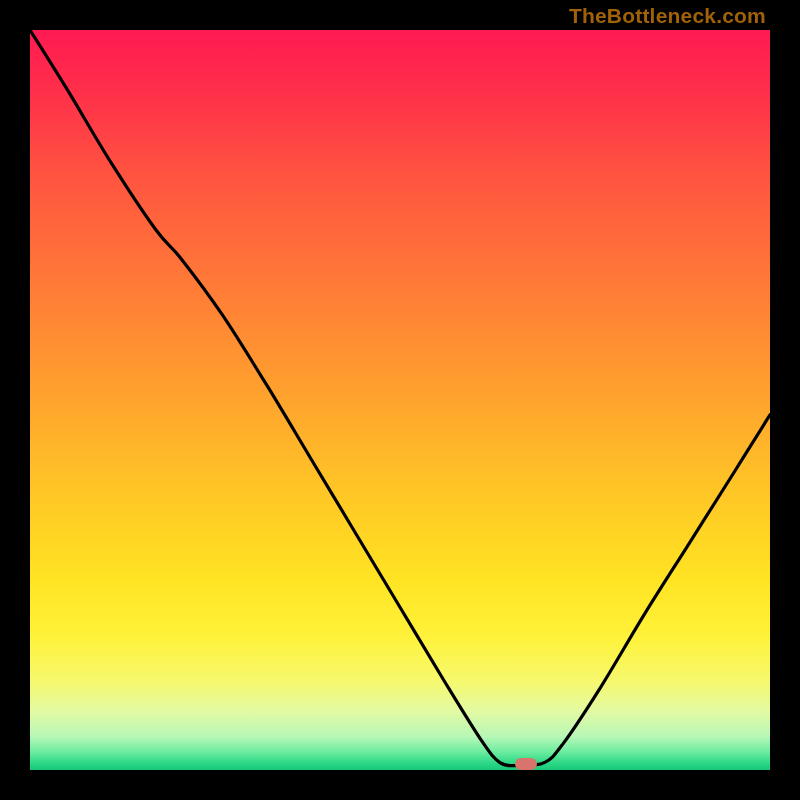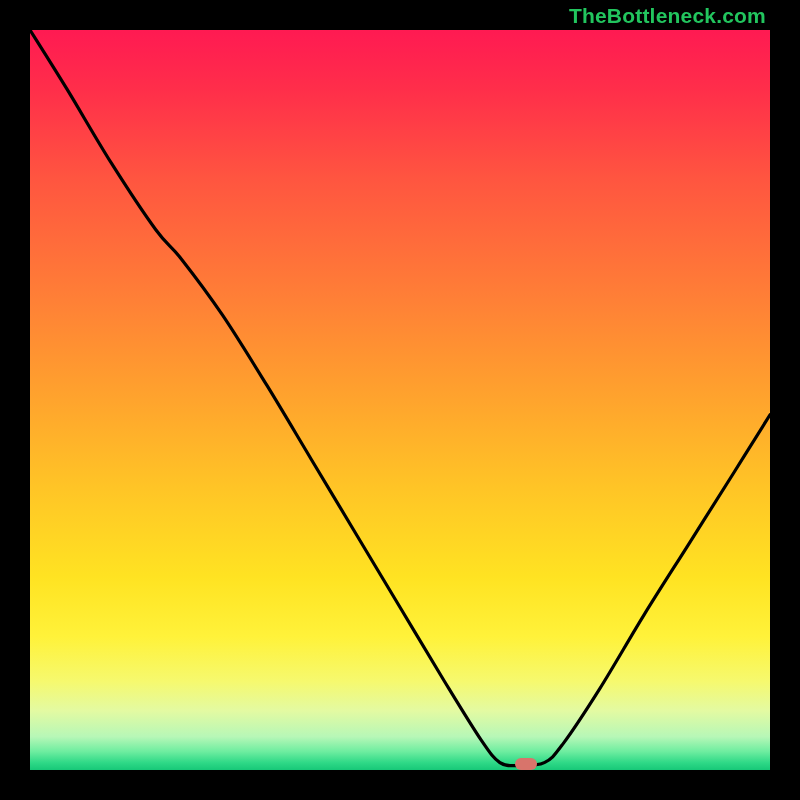--- a/index.html
+++ b/index.html
@@ -43,21 +43,21 @@
     border-radius: 6px;
     transform: translate(-50%, -50%);
   }
   .watermark {
     position: absolute;
     top: 4px;
     right: 34px;
     font-family: Arial, Helvetica, sans-serif;
     font-size: 21px;
     font-weight: 600;
-    color: #22c55e;
+    color: #a16207;
     letter-spacing: 0.2px;
   }
 </style>
 </head>
 <body>
 
 <div class="frame">
 
   <div class="watermark">TheBottleneck.com</div>
 

